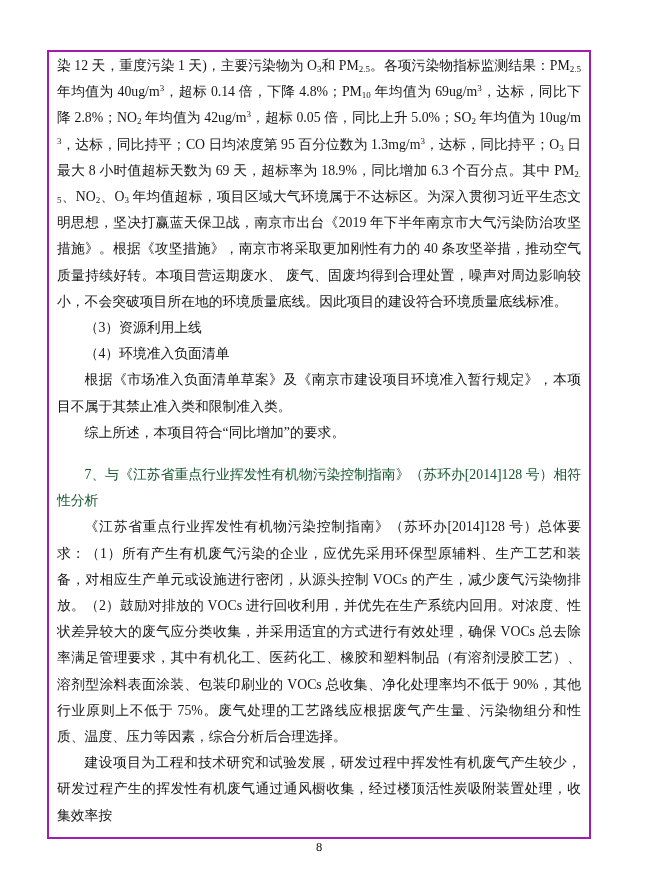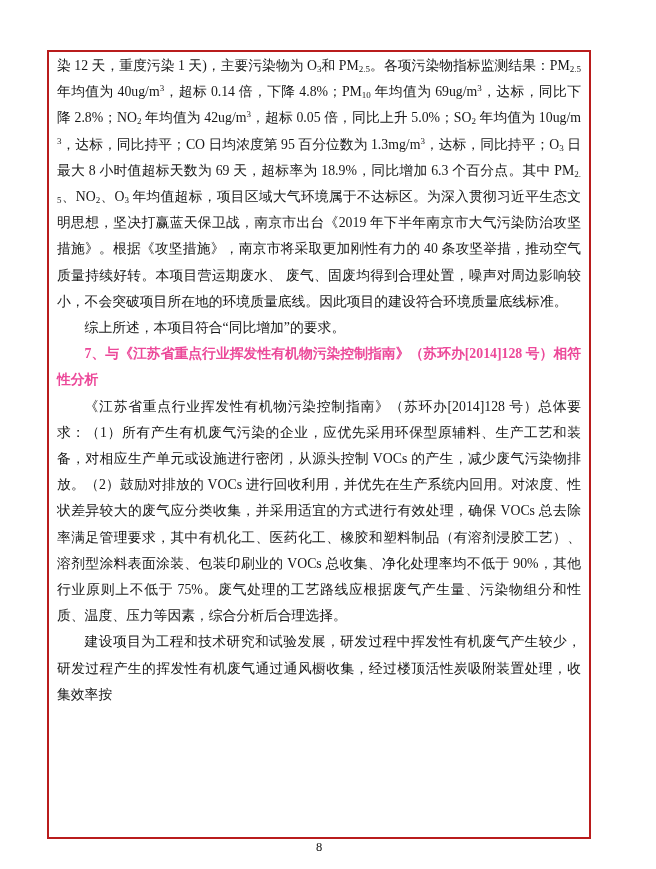--- a/index.html
+++ b/index.html
@@ -15,39 +15,40 @@
     font-family: "Liberation Serif", "DejaVu Serif", serif;
     color: #161616;
     overflow: hidden;
   }
   .cell {
     position: absolute;
     left: 47px;
     top: 50px;
     width: 544px;
     height: 789px;
-    border: 2px solid #b91c1c;
+    border: 2px solid #a21caf;
     box-sizing: border-box;
     padding: 1px 8px 7px 8px;
     overflow: hidden;
   }
   .doc-body .para {
     margin: 0;
     font-size: 13.8px;
     line-height: 26.2px;
     text-align: justify;
     text-justify: inter-ideograph;
     word-break: break-all;
   }
   .doc-body .para.indent {
     text-indent: 2em;
   }
   .doc-body .para.bold {
-    font-weight: 700;
-    color: #ec4899;
+    font-weight: 400;
+    color: #14532d;
+    margin-top: 16px;
   }
   .doc-body sub {
     font-size: 9px;
     line-height: 0;
     vertical-align: -2px;
   }
   .doc-body sup {
     font-size: 9px;
     line-height: 0;
     vertical-align: 5px;
@@ -62,20 +63,23 @@
     color: #111111;
   }
 </style>
 </head>
 <body>
 
 <div class="sheet">
   <div class="cell">
     <div class="doc-body">
         <p class="para"><span>染 12 天，重度污染 1 天)，主要污染物为 O</span><sub>3</sub><span>和 PM</span><sub>2.5</sub><span>。各项污染物指标监测结果：PM</span><sub>2.5</sub><span>年均值为 40ug/m</span><sup>3</sup><span>，超标 0.14 倍，下降 4.8%；PM</span><sub>10</sub><span> 年均值为 69ug/m</span><sup>3</sup><span>，达标，同比下降 2.8%；NO</span><sub>2</sub><span> 年均值为 42ug/m</span><sup>3</sup><span>，超标 0.05 倍，同比上升 5.0%；SO</span><sub>2</sub><span> 年均值为 10ug/m</span><sup>3</sup><span>，达标，同比持平；CO 日均浓度第 95 百分位数为 1.3mg/m</span><sup>3</sup><span>，达标，同比持平；O</span><sub>3</sub><span> 日最大 8 小时值超标天数为 69 天，超标率为 18.9%，同比增加 6.3 个百分点。其中 PM</span><sub>2.5</sub><span>、NO</span><sub>2</sub><span>、O</span><sub>3</sub><span> 年均值超标，项目区域大气环境属于不达标区。为深入贯彻习近平生态文明思想，坚决打赢蓝天保卫战，南京市出台《2019 年下半年南京市大气污染防治攻坚措施》。根据《攻坚措施》，南京市将采取更加刚性有力的 40 条攻坚举措，推动空气质量持续好转。本项目营运期废水、 废气、固废均得到合理处置，噪声对周边影响较小，不会突破项目所在地的环境质量底线。因此项目的建设符合环境质量底线标准。</span></p>
+        <p class="para indent"><span>（3）资源利用上线</span></p>
+        <p class="para indent"><span>（4）环境准入负面清单</span></p>
+        <p class="para indent"><span>根据《市场准入负面清单草案》及《南京市建设项目环境准入暂行规定》，本项目不属于其禁止准入类和限制准入类。</span></p>
         <p class="para indent"><span>综上所述，本项目符合“同比增加”的要求。</span></p>
         <p class="para indent bold"><span>7、与《江苏省重点行业挥发性有机物污染控制指南》（苏环办[2014]128 号）相符性分析</span></p>
         <p class="para indent"><span>《江苏省重点行业挥发性有机物污染控制指南》（苏环办[2014]128 号）总体要求：（1）所有产生有机废气污染的企业，应优先采用环保型原辅料、生产工艺和装备，对相应生产单元或设施进行密闭，从源头控制 VOCs 的产生，减少废气污染物排放。（2）鼓励对排放的 VOCs 进行回收利用，并优先在生产系统内回用。对浓度、性状差异较大的废气应分类收集，并采用适宜的方式进行有效处理，确保 VOCs 总去除率满足管理要求，其中有机化工、医药化工、橡胶和塑料制品（有溶剂浸胶工艺）、溶剂型涂料表面涂装、包装印刷业的 VOCs 总收集、净化处理率均不低于 90%，其他行业原则上不低于 75%。废气处理的工艺路线应根据废气产生量、污染物组分和性质、温度、压力等因素，综合分析后合理选择。</span></p>
         <p class="para indent"><span>建设项目为工程和技术研究和试验发展，研发过程中挥发性有机废气产生较少，研发过程产生的挥发性有机废气通过通风橱收集，经过楼顶活性炭吸附装置处理，收集效率按</span></p>
       </div>
   </div>
   <div class="page-number">8</div>
 </div>
 
 </body></html>

